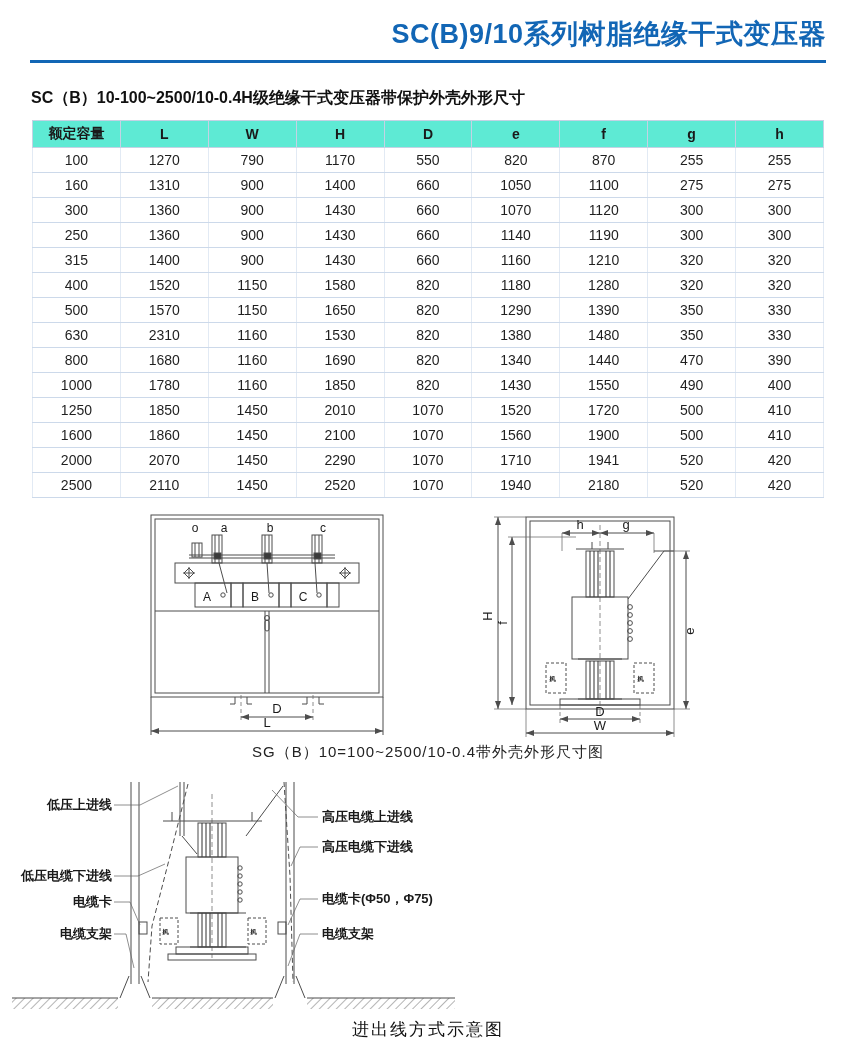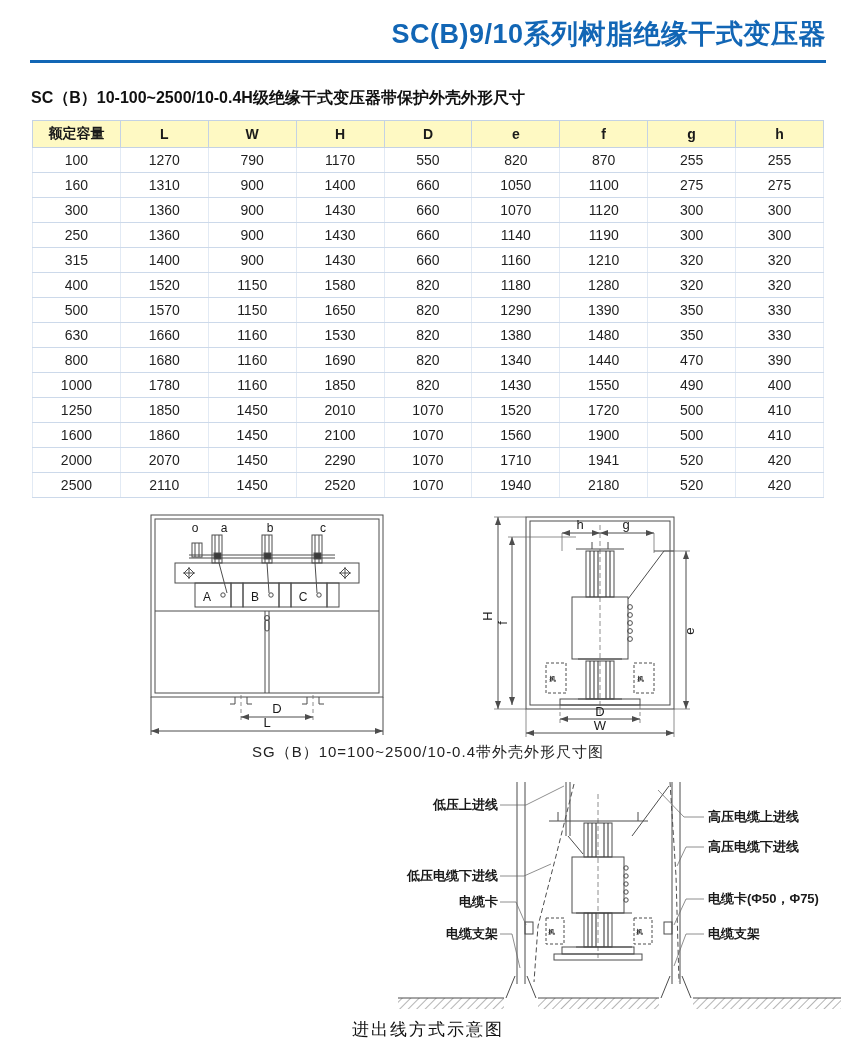--- a/index.html
+++ b/index.html
@@ -19,21 +19,21 @@
   .title-rule { height: 3px; background: var(--accent); margin: 0 30px; }
   .section-heading {
     margin: 25px 30px 11px 31px; font-size: 16px; font-weight: bold; color: #111;
   }
   table.dim-table {
     border-collapse: collapse; table-layout: fixed;
     width: 792px; margin: 0 auto; font-size: 14px;
     border: 1px solid #bdcde1;
   }
   .dim-table th {
-    background: #fef9c3; font-weight: bold; height: 27px;
+    background: #5eead4; font-weight: bold; height: 27px;
     border: 1px solid #c4d2e4; text-align: center; padding: 0;
   }
   .dim-table td {
     height: 25px; text-align: center; padding: 0; background: #fff;
     border-top: 1px solid #ccd9ea; border-bottom: 1px solid #ccd9ea;
     border-left: 1px solid #e2eaf4; border-right: 1px solid #e2eaf4;
     color: #1f1f1f;
   }
   .figures {
     display: flex; justify-content: center; align-items: flex-start;
@@ -43,21 +43,21 @@
   .dwg-thin { stroke: #6a6a6a; fill: none; stroke-width: 0.75; }
   svg text { stroke: none; fill: #1a1a1a; font-family: "Liberation Sans","DejaVu Sans",sans-serif; }
   .dim-label { font-size: 13px; }
   .small-letter { font-size: 12px; }
   .fan-label { font-size: 6.5px; writing-mode: vertical-rl; }
   .callout { font-size: 13px; font-weight: 600; }
   .fig1-caption {
     text-align: center; font-size: 15px; color: #222;
     margin-top: 0; letter-spacing: 1px;
   }
-  .bottom-fig { display: flex; justify-content: flex-end; margin-top: 14px; }
+  .bottom-fig { display: flex; justify-content: flex-start; margin-top: 14px; }
   .fig2-caption {
     text-align: center; font-size: 17px; font-weight: normal; color: #111;
     margin-top: 2px; letter-spacing: 2px;
   }
 </style>
 </head>
 <body>
 
 <div class="page">
 
@@ -153,21 +153,21 @@
           <td>1150</td>
           <td>1650</td>
           <td>820</td>
           <td>1290</td>
           <td>1390</td>
           <td>350</td>
           <td>330</td>
         </tr>
         <tr>
           <td>630</td>
-          <td>1660</td>
+          <td>2310</td>
           <td>1160</td>
           <td>1530</td>
           <td>820</td>
           <td>1380</td>
           <td>1480</td>
           <td>350</td>
           <td>330</td>
         </tr>
         <tr>
           <td>800</td>

